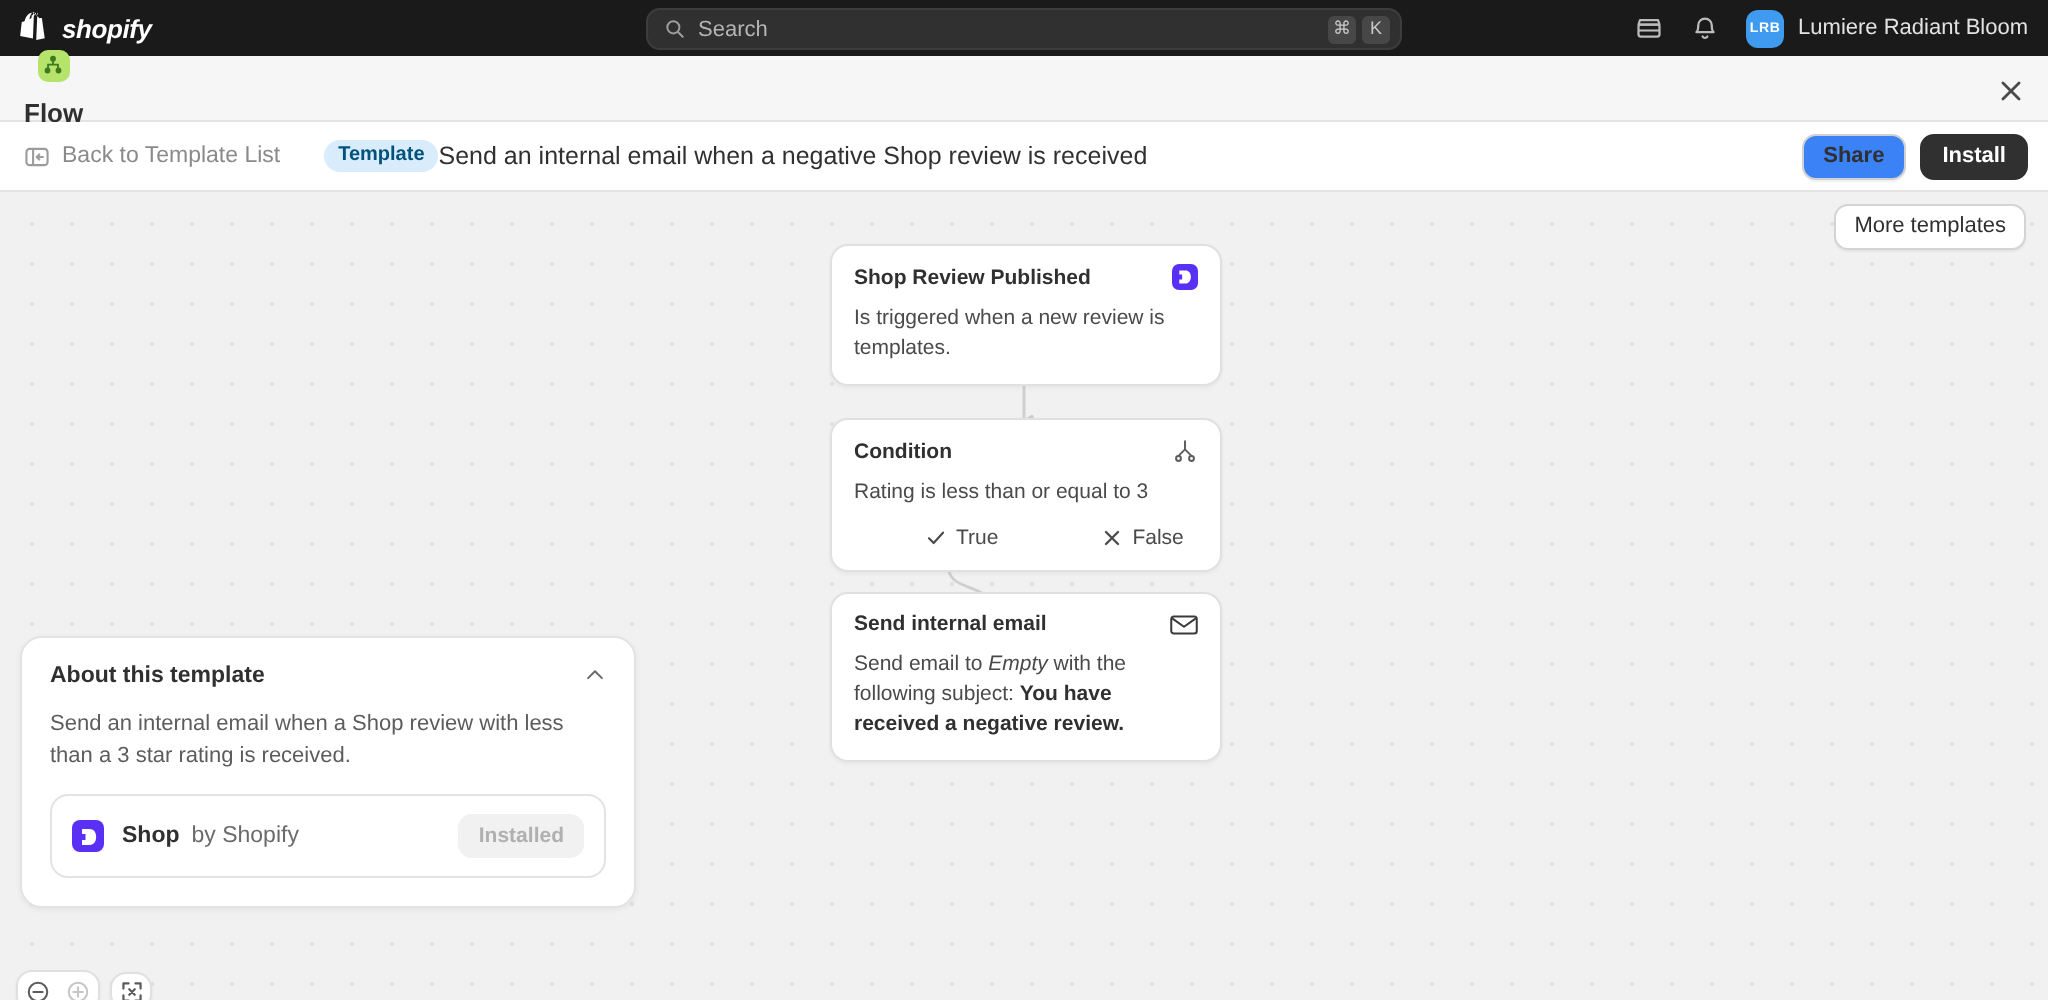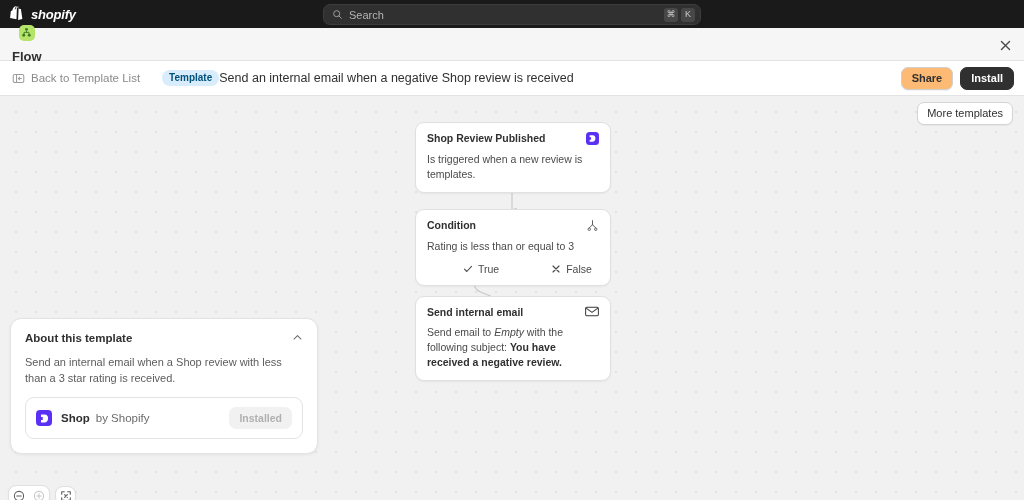--- a/index.html
+++ b/index.html
@@ -113,21 +113,21 @@
   .crumb-actions {
     position: absolute; right: 10px;
     display: flex; align-items: center; gap: 7px;
   }
   .btn {
     font-size: 11px; font-weight: bold;
     border-radius: 7px; cursor: pointer;
     padding: 4px 10px; line-height: 13px;
   }
   .btn-share {
-    background: #fdba74; color: #303030;
+    background: #3b82f6; color: #303030;
     border: 1px solid #d0d0d0;
     box-shadow: 0 1px 0 rgba(0,0,0,.05);
   }
   .btn-install {
     background: #303030; color: #fff; border: 1px solid #303030;
   }
 
   
   .canvas {
     position: absolute; top: 96px; left: 0;
@@ -152,21 +152,21 @@
   .node {
     position: absolute;
     width: 196px;
     background: #fff;
     border: 1px solid #e0e0e0;
     border-radius: 9px;
     box-shadow: 0 1px 2px rgba(0,0,0,.05);
     padding: 9px 11px 10px 11px;
   }
   .node-head {
-    display: flex; justify-content: space-between;
+    display: flex; align-items: center; justify-content: space-between;
     margin-bottom: 7px;
     gap: 32px;
   }
   .node-title { font-size: 10.5px; font-weight: bold; color: #303030; }
   .node-body { font-size: 10.5px; color: #4a4a4a; line-height: 15px; }
   .shop-icon {
     width: 13px; height: 13px; border-radius: 3.5px;
     background: #5a31f4;
     display: flex; align-items: center; justify-content: center;
   }
@@ -266,20 +266,35 @@
       <circle cx="8.5" cy="8.5" r="5.5" fill="none" stroke="#c9c9c9" stroke-width="1.8"></circle>
       <line x1="12.7" y1="12.7" x2="17" y2="17" stroke="#c9c9c9" stroke-width="1.8" stroke-linecap="round"></line>
     </svg>
     <span class="search-ph">Search</span>
     <span class="kbd-group">
       <span class="kbd">⌘</span>
       <span class="kbd">K</span>
     </span>
   </div>
 
+  <div class="topbar-right">
+    <svg class="tb-icon" viewBox="0 0 20 20">
+      <path d="M3 7h14l-1-3H4L3 7z" fill="none" stroke="#d8d8d8" stroke-width="1.5" stroke-linejoin="round"></path>
+      <rect x="3" y="7" width="14" height="8" rx="1.5" fill="none" stroke="#d8d8d8" stroke-width="1.5"></rect>
+      <line x1="3" y1="11" x2="17" y2="11" stroke="#d8d8d8" stroke-width="1.4"></line>
+    </svg>
+    <svg class="tb-icon" viewBox="0 0 20 20">
+      <path d="M10 3a4.5 4.5 0 00-4.5 4.5c0 3.5-1.2 4.6-1.2 4.6h11.4s-1.2-1.1-1.2-4.6A4.5 4.5 0 0010 3z" fill="none" stroke="#d8d8d8" stroke-width="1.5" stroke-linejoin="round"></path>
+      <path d="M8.4 15a1.8 1.8 0 003.2 0" fill="none" stroke="#d8d8d8" stroke-width="1.5" stroke-linecap="round"></path>
+    </svg>
+    <div class="user-chip">
+      <span class="avatar">LRB</span>
+      <span class="user-name">Lumiere Radiant Bloom</span>
+    </div>
+  </div>
 </div>
 
 <div class="apptitle">
   <div class="app-ident">
     <span class="app-icon">
       <svg width="11" height="11" viewBox="0 0 16 16">
         <circle cx="4" cy="12" r="2.1" fill="#3d7a1f"></circle>
         <circle cx="12" cy="12" r="2.1" fill="#3d7a1f"></circle>
         <circle cx="8" cy="3.4" r="2.1" fill="#3d7a1f"></circle>
         <path d="M8 5.4v2.4M8 7.8H4.4v2.3M8 7.8h3.6v2.3" fill="none" stroke="#3d7a1f" stroke-width="1.3" stroke-linecap="round"></path>

